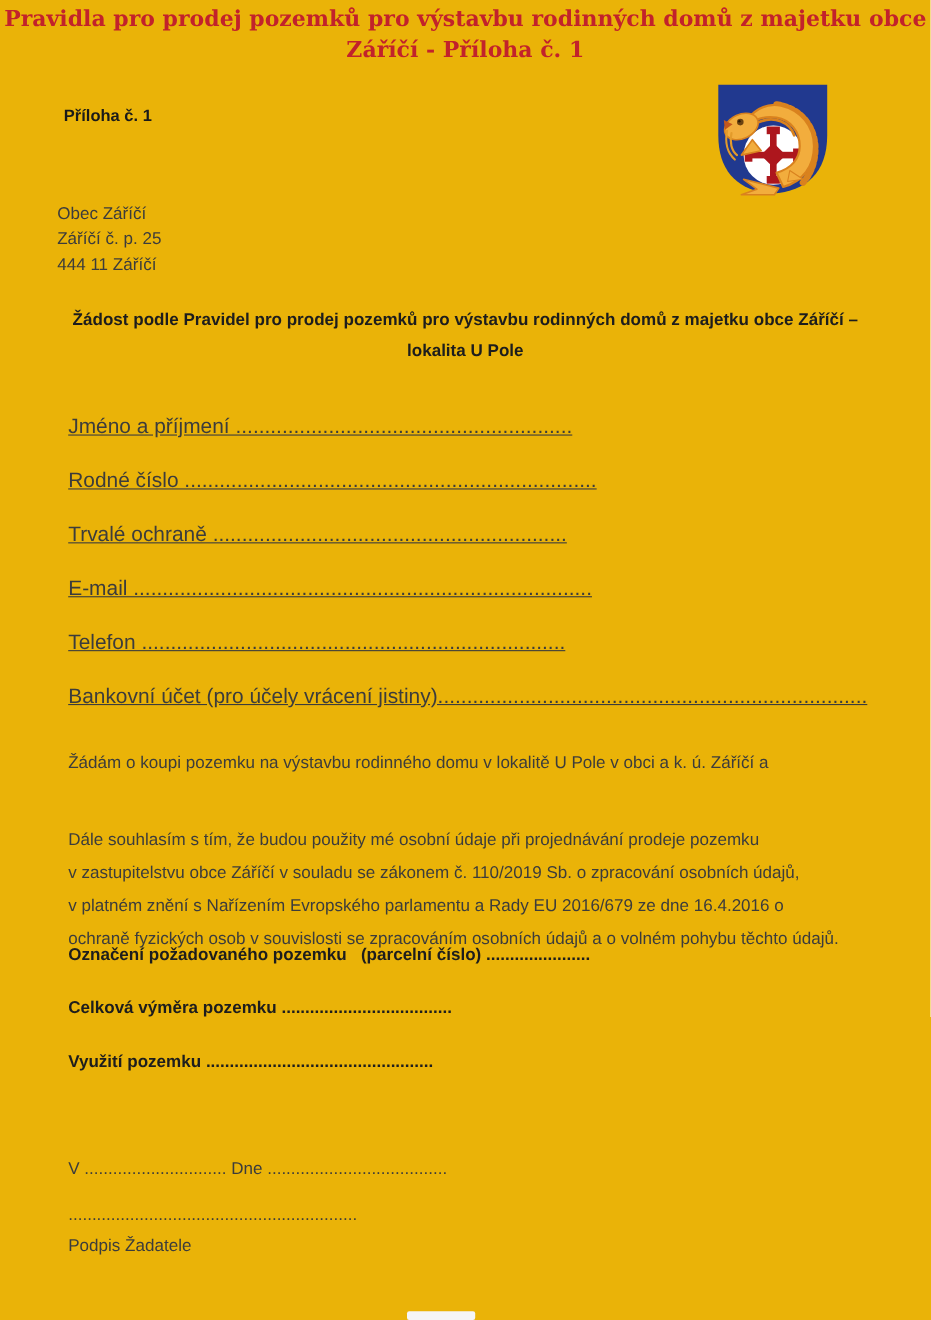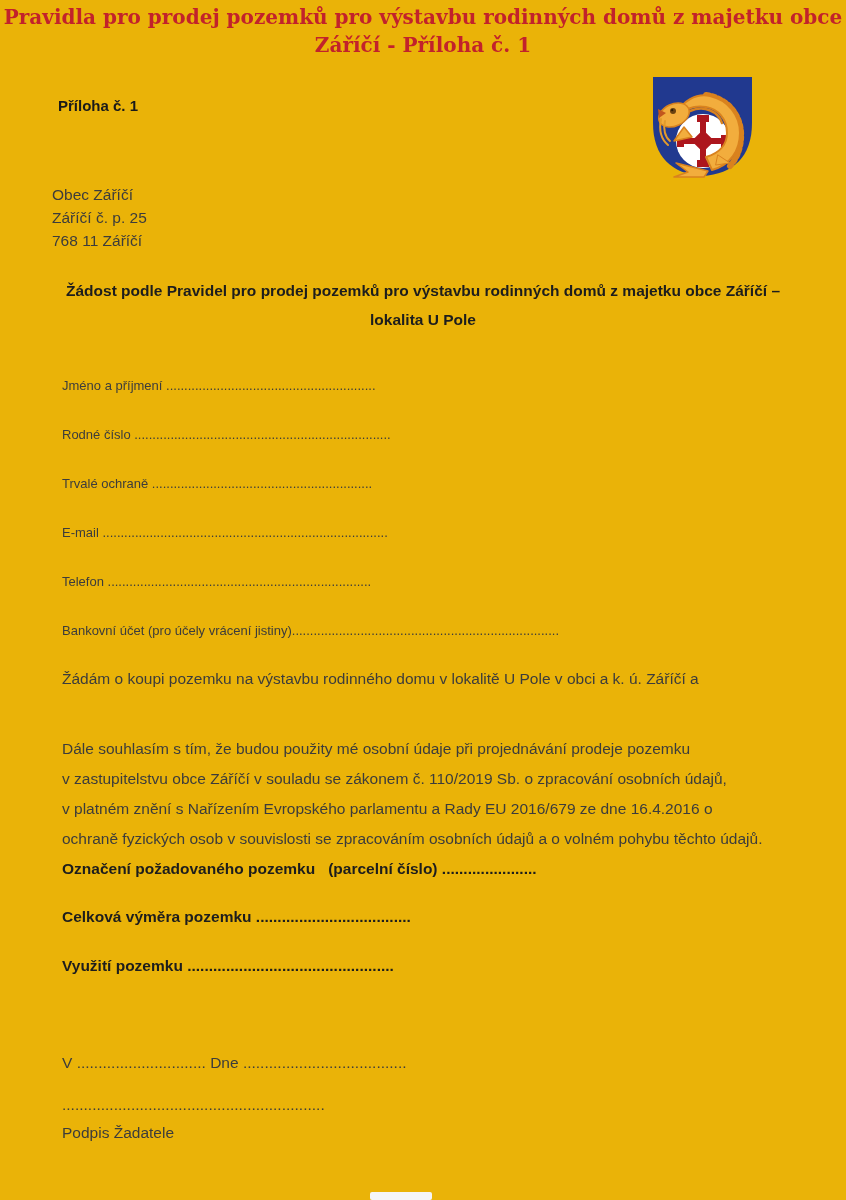--- a/index.html
+++ b/index.html
@@ -14,23 +14,23 @@
   }
   .attachment{
     position:absolute;top:53px;left:58px;font-size:15px;font-weight:bold;color:#1a1a1a;margin-top:44px;
   }
   .crest{position:absolute;top:71px;left:646px;width:113px;height:109px;}
   .address{position:absolute;top:183px;left:52px;font-size:15.5px;line-height:23px;color:#3c3c3c;}
   .heading{
     position:absolute;top:276px;left:0;width:100%;text-align:center;
     font-size:15.5px;font-weight:bold;line-height:29px;color:#1d1d1d;
   }
-  .field{position:absolute;left:62px;font-size:13px;white-space:pre;color:#3c3c3c;}
+  .field{position:absolute;left:62px;font-size:19px;white-space:pre;color:#3c3c3c;text-decoration:underline;}
   .f1{top:378px}.f2{top:427px}.f3{top:476px}.f4{top:525px}.f5{top:574px}.f6{top:623px}
-  .para{position:absolute;left:62px;font-size:15.5px;line-height:30px;color:#3c3c3c;}
+  .para{position:absolute;left:62px;font-size:15.5px;line-height:30px;color:#3c3c3c;margin-top:15px;}
   .p1{top:664px}.p2{top:734px}
   .bold-field{position:absolute;left:62px;font-size:15.5px;font-weight:bold;white-space:pre;color:#1d1d1d;}
   .bf1{top:860px}.bf2{top:908px}.bf3{top:957px}
   .place-date{position:absolute;left:62px;top:1030px;font-size:15.5px;white-space:pre;color:#3c3c3c;margin-top:24px;}
   .sig-leader{position:absolute;left:62px;top:1096px;font-size:15.5px;white-space:pre;color:#3c3c3c;}
   .sig-label{position:absolute;left:62px;top:1124px;font-size:15.5px;color:#3c3c3c;text-align:right;}
   .artifact{position:absolute;left:370px;top:1192px;width:62px;height:8px;background:#f5f5f7;border-radius:2px;}
 </style>
 </head>
 <body>
@@ -69,21 +69,21 @@
       <circle cx="26.2" cy="39.2" r="1.1" fill="#2b1a05" stroke="none"></circle>
       <path d="M15,48 C13,58 15,68 22,74" fill="none" stroke="#e39b2b" stroke-width="2"></path>
       <path d="M19,50 C17,58 19,66 24,70" fill="none" stroke="#e39b2b" stroke-width="2"></path>
       <path d="M44,40 C58,34 72,40 76,52" fill="none" stroke="#d9821e" stroke-width="2.5"></path>
     </g>
   </svg>
 
   <div class="address">
     <div>Obec Záříčí</div>
     <div>Záříčí č. p. 25</div>
-    <div>768 11 Záříčí</div>
+    <div>444 11 Záříčí</div>
   </div>
 
   <div class="heading">
     <div>Žádost podle Pravidel pro prodej pozemků pro výstavbu rodinných domů z majetku obce Záříčí –</div>
     <div>lokalita U Pole</div>
   </div>
 
   <div class="field f1">Jméno a příjmení ..........................................................</div>
   <div class="field f2">Rodné číslo .......................................................................</div>
   <div class="field f3">Trvalé ochraně .............................................................</div>

